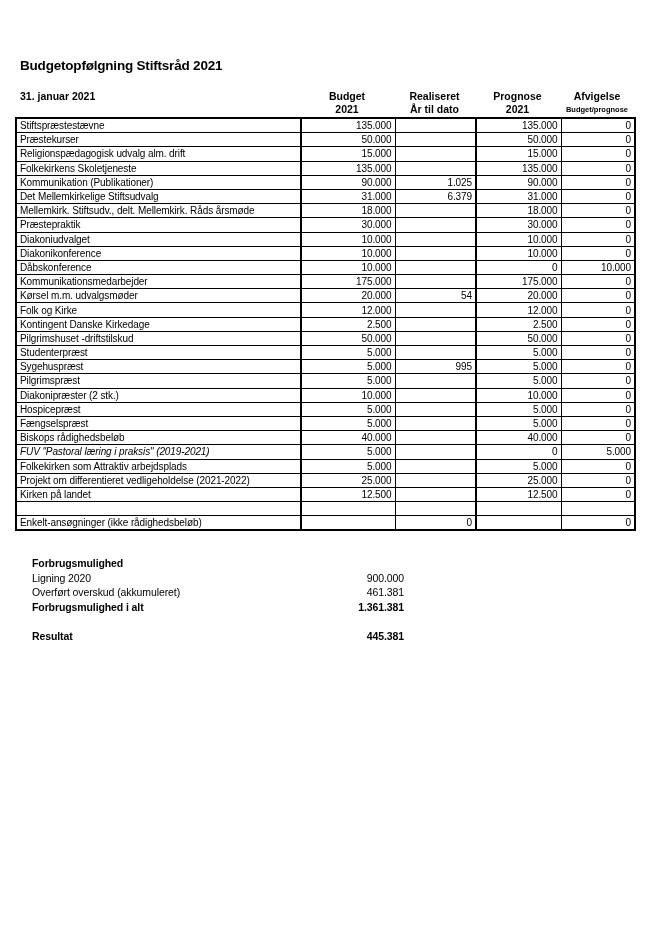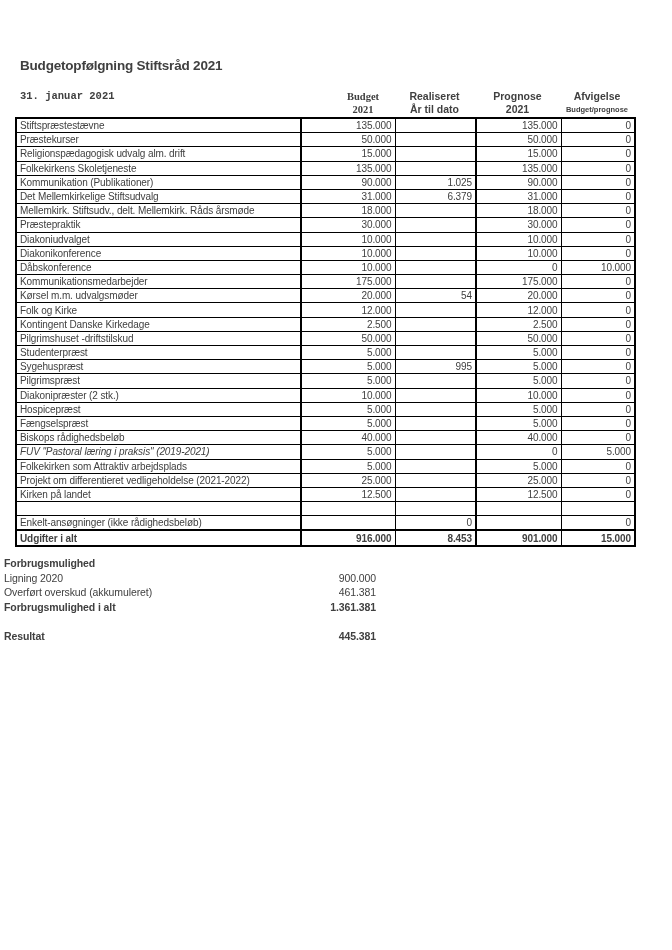--- a/index.html
+++ b/index.html
@@ -1,34 +1,34 @@
 <!DOCTYPE html>
 <html><head>
 <meta charset="utf-8">
 <style>
   html,body { margin:0; padding:0; background:#ffffff; }
   .page {
     position:relative; width:672px; height:950px; background:#ffffff;
-    font-family:"Liberation Sans", sans-serif; color:#404040; overflow:hidden;
+    font-family:"Liberation Sans", sans-serif; color:#000000; overflow:hidden;
   }
   .title {
     position:absolute; left:20px; top:58px; margin:0;
     font-size:13.5px; font-weight:bold; letter-spacing:-0.2px;
   }
   .date {
     position:absolute; left:20px; top:90px;
-    font-size:10.5px; font-weight:bold; line-height:13px;font-family:Liberation Mono, monospace;
+    font-size:10.5px; font-weight:bold; line-height:13px;
   }
   .col-header {
     position:absolute; top:90px; text-align:center;
     font-size:10.5px; font-weight:bold; line-height:13px; white-space:nowrap;
   }
   .col-header .sub { display:block; }
   .col-header .sub.small { font-size:7.5px; line-height:13px; }
-  .h-budget { left:316px; width:94px;font-family:Liberation Serif, serif; }
+  .h-budget { left:300px; width:94px; }
   .h-real   { left:394px; width:81px; }
   .h-prog   { left:475px; width:85px; }
   .h-afv    { left:560px; width:74px; }
 
   table.budget {
     position:absolute; left:15px; top:117px;
     border-collapse:collapse; table-layout:fixed;
     border:2px solid #000;
   }
   table.budget td {
@@ -38,21 +38,21 @@
   }
   table.budget td:first-child { border-right:2px solid #000;border-radius:7px; }
   table.budget td:nth-child(3) { border-right:2px solid #000; }
   table.budget td.num { text-align:right; }
   table.budget tr.italic td:first-child { font-style:italic; }
   table.budget tr.total td {
     border-top:2px solid #000; border-bottom:2px solid #000; font-weight:bold;
   }
 
   .summary {
-    position:absolute; left:4px; top:556px; width:372px;
+    position:absolute; left:32px; top:556px; width:372px;
     font-size:10.5px; letter-spacing:-0.1px;
   }
   .srow { display:flex; justify-content:space-between; height:14.6px; line-height:14.6px; }
   .srow.bold { font-weight:bold; }
   .svalue { text-align:left; }
 </style>
 </head>
 <body>
 
 <div class="page">
@@ -283,27 +283,20 @@
           <td class="num"></td>
           <td class="num"></td>
         </tr>
         <tr>
           <td>Enkelt-ansøgninger (ikke rådighedsbeløb)</td>
           <td class="num"></td>
           <td class="num">0</td>
           <td class="num"></td>
           <td class="num">0</td>
         </tr>
-        <tr class="total">
-          <td>Udgifter i alt</td>
-          <td class="num">916.000</td>
-          <td class="num">8.453</td>
-          <td class="num">901.000</td>
-          <td class="num">15.000</td>
-        </tr>
       </tbody>
   </table>
 
   <div class="summary">
       <div class="srow bold">
         <span class="slabel">Forbrugsmulighed</span>
         <span class="svalue"></span>
       </div>
       <div class="srow">
         <span class="slabel">Ligning 2020</span>

